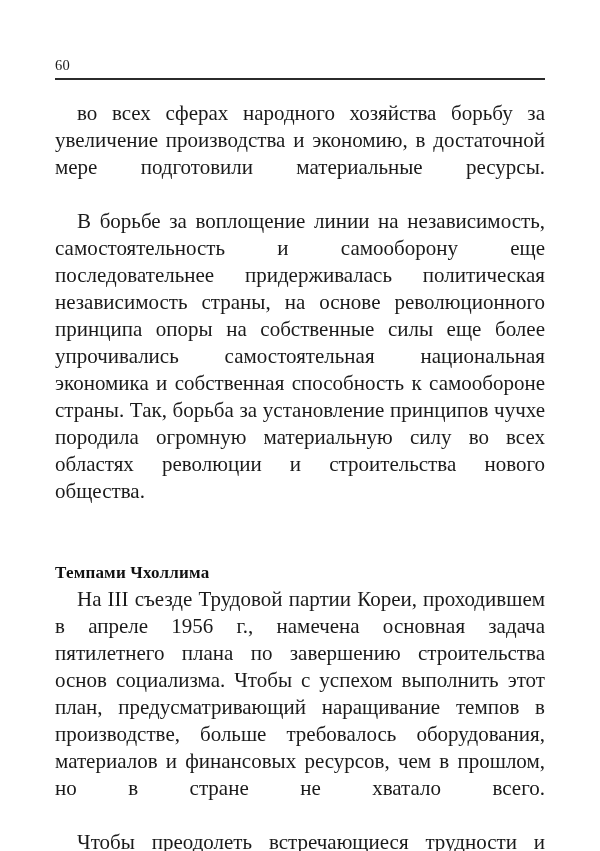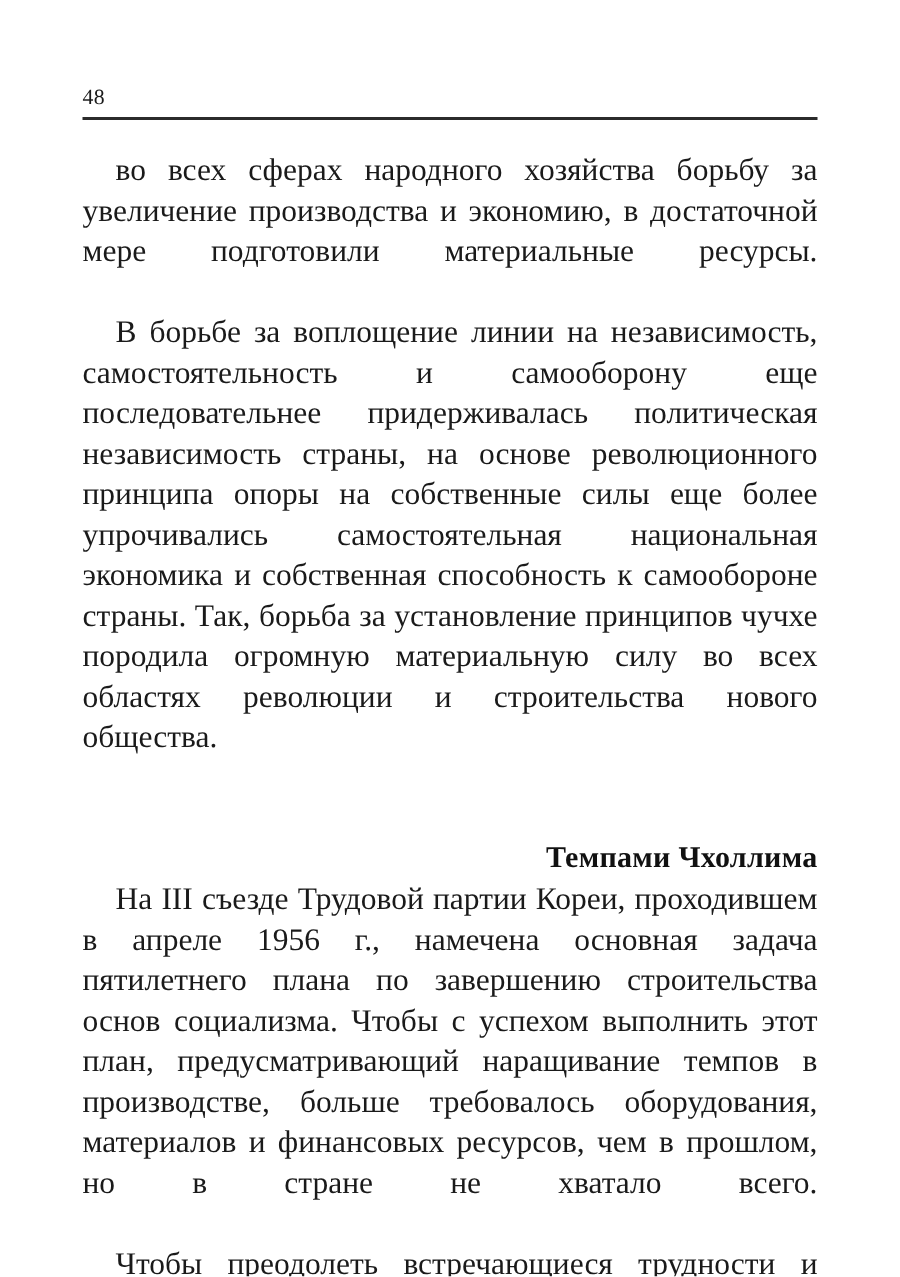--- a/index.html
+++ b/index.html
@@ -63,23 +63,23 @@
     content: "";
     display: inline-block;
     width: 100%;
   }
 
   
   h1.section-title {
     margin: 0;
     padding-top: 27px;
     font-family: "Liberation Serif", "DejaVu Serif", serif;
-    font-size: 20px;
+    font-size: 17px;
     font-weight: bold;
-    text-align: right;
+    text-align: left;
     line-height: 27px;
     color: #111111;
     letter-spacing: 0.2px;
   }
   h2.sub-title {
     margin: 0;
     padding-top: 26px;
     padding-left: 23px;
     font-family: "Liberation Sans", "DejaVu Sans", sans-serif;
     font-size: 14.2px;
@@ -93,21 +93,21 @@
     margin-top: 11px;
   }
 </style>
 </head>
 <body>
 
 <div class="page">
   <div class="content">
 
     <div class="folio-block">
-      <div class="folio">48</div>
+      <div class="folio">60</div>
       <div class="rule"></div>
     </div>
 
     <div class="body-block">
 
       <p class="para">во всех сферах народного хозяйства борьбу за увеличение производства и экономию, в достаточной мере подготовили материальные ресурсы.</p>
 
       <p class="para">В борьбе за воплощение линии на независимость, самостоятельность и самооборону еще последовательнее придерживалась политическая независимость страны, на основе революционного принципа опоры на собственные силы еще более упрочивались самостоятельная национальная экономика и собственная способность к самообороне страны. Так, борьба за установление принципов чучхе породила огромную материальную силу во всех областях революции и строительства нового общества.</p>
 
       <h1 class="section-title">Темпами Чхоллима</h1>

